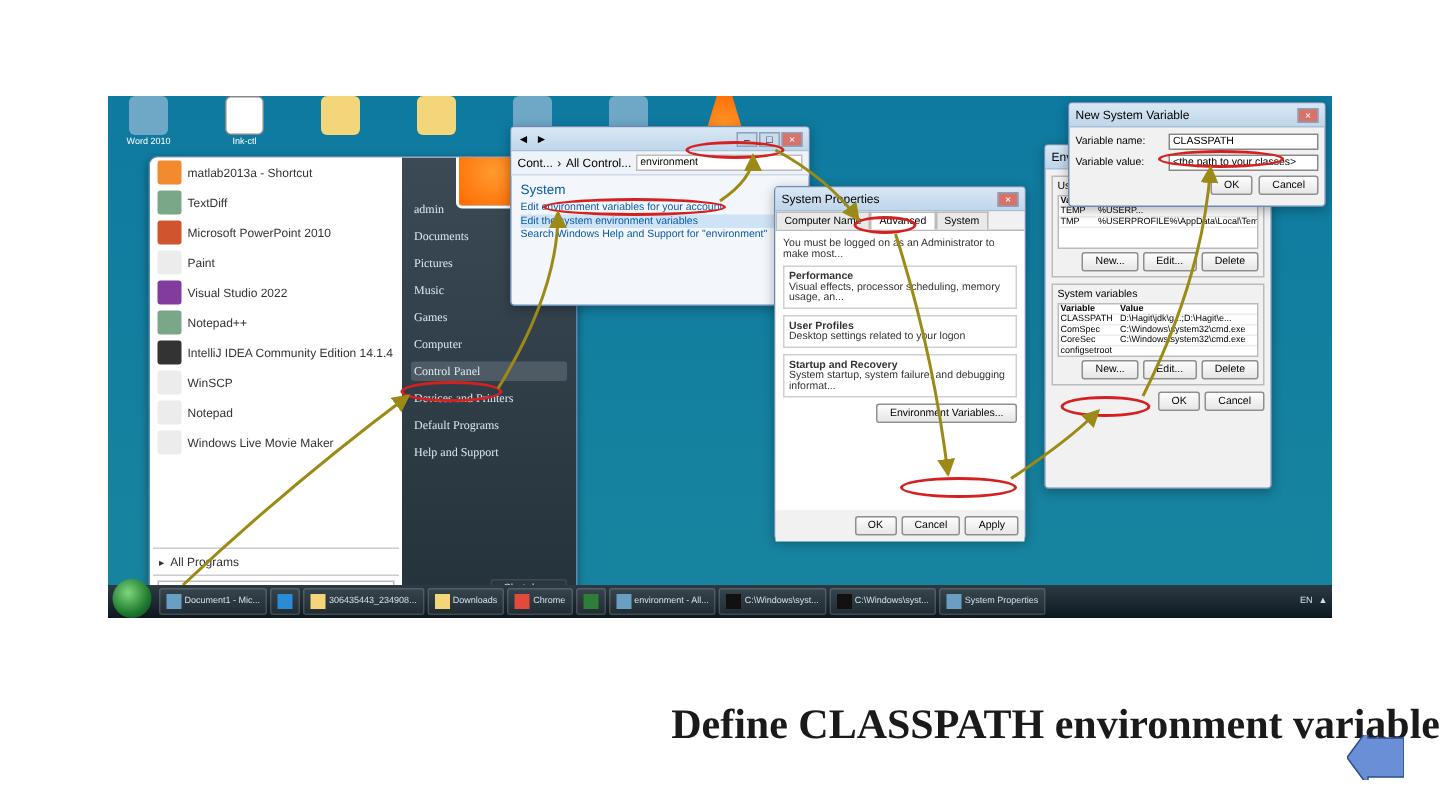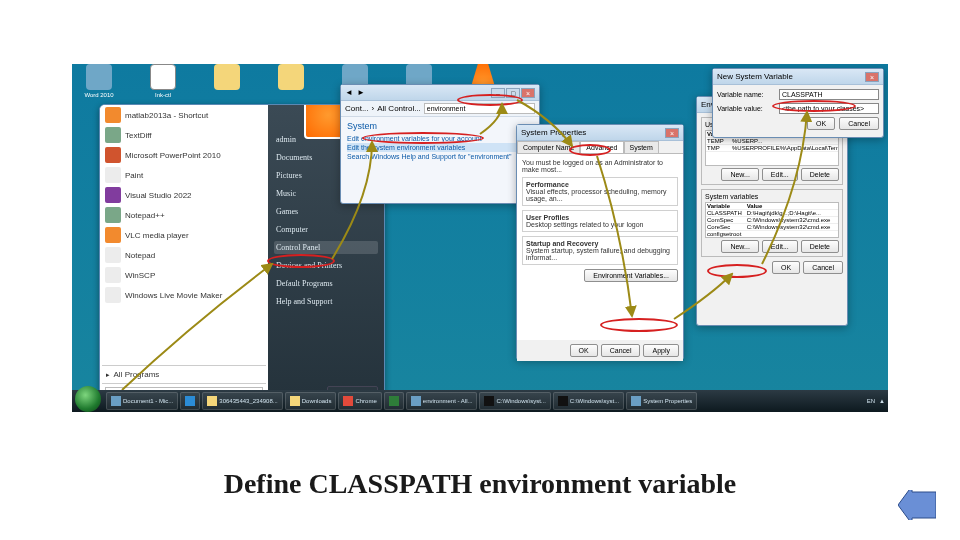--- a/index.html
+++ b/index.html
@@ -72,21 +72,21 @@
   .arrow { position:absolute; stroke:#9c8a16; stroke-width:2; fill:none; }
   
   .taskbar { position:absolute; left:0; bottom:0; width:100%; height:22px; background:linear-gradient(#2c3a44,#0d191f); display:flex; align-items:center; gap:2px; padding:0 3px; }
   .task-btn { height:18px; padding:0 4px; background:rgba(255,255,255,.07); border:1px solid rgba(255,255,255,.15); border-radius:2px; font-size:6px; color:#cfe1ec; display:flex; align-items:center; gap:2px; }
   .task-btn .ti { width:10px; height:10px; background:#6a9fc4; }
   .start-orb { width:26px; height:26px; border-radius:50%; background:radial-gradient(circle at 40% 35%, #7ed67e, #1f7a2e 60%, #0c3d14); margin-right:3px; position:relative; top:-2px; }
   .tray { margin-left:auto; font-size:6px; color:#cfe1ec; display:flex; gap:4px; align-items:center; }
   
   .note { position:absolute; right:14px; bottom:34px; background:#d6ddea; border:2px solid #1d3d6a; padding:4px 12px; font-size:12px; font-weight:bold; color:#000; }
   
-  .caption { position:absolute; left:0; width:960px; top:468px; text-align:center; font-size:28px; font-weight:bold; color:#1a1a1a; font-family: Georgia, "Times New Roman", serif; }
+  .caption { position:absolute; left:0; width:960px; top:468px; text-align:right; font-size:28px; font-weight:bold; color:#1a1a1a; font-family: Georgia, "Times New Roman", serif; }
   
   .back-arrow { position:absolute; right:24px; bottom:20px; }
 </style>
 </head>
 <body>
 
 <div class="screenshot-area">
 
   <div class="desktop-icons">
     <div class="di">
@@ -136,30 +136,30 @@
         </div>
       <div class="sm-item">
           <span class="sq v"></span>
           <span>Visual Studio 2022</span>
         </div>
       <div class="sm-item">
           <span class="sq n"></span>
           <span>Notepad++</span>
         </div>
       <div class="sm-item">
-          <span class="sq m"></span>
-          <span>VLC media player</span>
+          <span class="sq w"></span>
+          <span>IntelliJ IDEA Community Edition 14.1.4</span>
+        </div>
+      <div class="sm-item">
+          <span class="sq lg"></span>
+          <span>WinSCP</span>
         </div>
       <div class="sm-item">
           <span class="sq lg"></span>
           <span>Notepad</span>
-        </div>
-      <div class="sm-item">
-          <span class="sq lg"></span>
-          <span>WinSCP</span>
         </div>
       <div class="sm-item">
           <span class="sq lg"></span>
           <span>Windows Live Movie Maker</span>
         </div>
       <div class="sm-item all">
           <span style="font-size:7px">▸</span>
           <span>All Programs</span>
         </div>
       <div class="sm-search">

